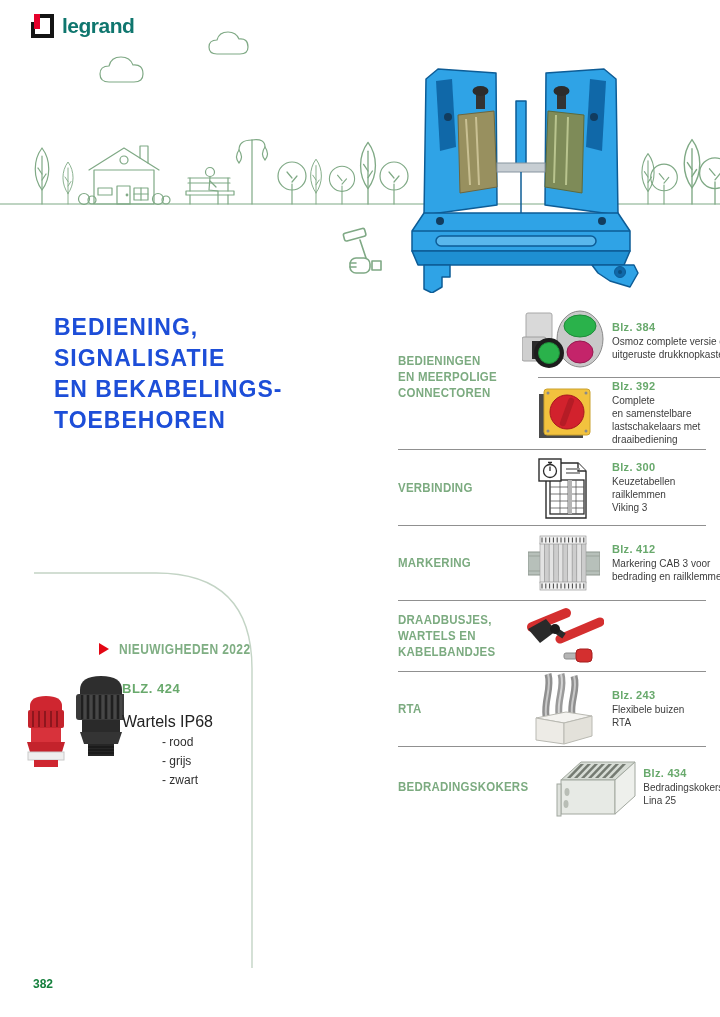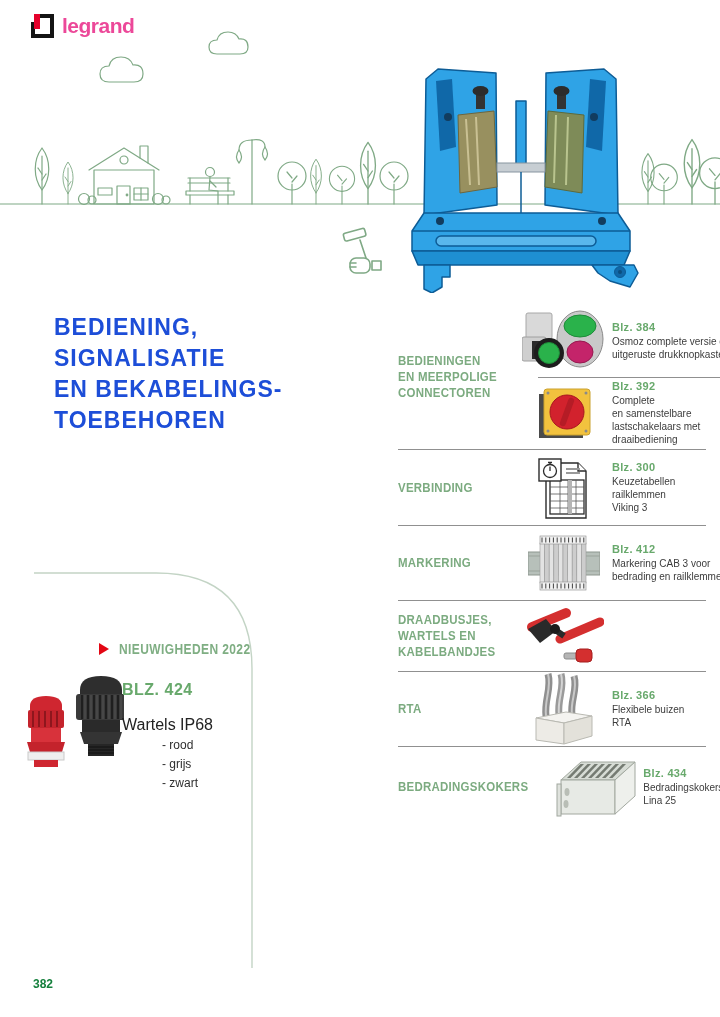--- a/index.html
+++ b/index.html
@@ -1,21 +1,21 @@
 <!DOCTYPE html>
 <html><head>
 <meta charset="utf-8">
 <style>
   html,body{margin:0;padding:0;background:#ffffff;}
   body{font-family:"Liberation Sans", sans-serif;}
   .page{position:relative;width:720px;height:1017px;background:#fff;overflow:hidden;}
 
   
   .brand{position:absolute;left:30px;top:13px;display:flex;align-items:center;gap:6px;z-index:5;}
-  .brand .wordmark{color:#ec4899;font-weight:bold;font-size:21px;letter-spacing:-0.5px;}
+  .brand .wordmark{color:#0f766e;font-weight:bold;font-size:21px;letter-spacing:-0.5px;}
 
   
   .scene{position:absolute;left:0;top:0;width:720px;height:300px;z-index:1;}
   .product{position:absolute;left:396px;top:55px;width:250px;height:238px;z-index:2;}
 
   
   .title{position:absolute;left:54px;top:312px;width:350px;color:#1d4ed8;
          font-weight:bold;font-size:23px;line-height:31px;letter-spacing:1px;white-space:pre;z-index:3;}
 
   
@@ -33,21 +33,21 @@
   .desc{color:#3c3c3c;font-size:10px;line-height:13px;white-space:pre;}
   .sub-divider{height:1px;background:#909090;margin-left:18px;}
 
   
   .news{position:absolute;left:99px;top:640px;display:flex;align-items:center;gap:10px;z-index:3;text-align:center;}
   .news-arrow{width:0;height:0;border-left:10px solid #e30613;border-top:6px solid transparent;border-bottom:6px solid transparent;}
   .news-label{color:#7fae83;font-weight:bold;font-size:15px;letter-spacing:.5px;transform:scaleX(.8);transform-origin:left center;white-space:pre;}
 
   .new-item-img{position:absolute;left:24px;top:672px;z-index:3;}
   .new-item-text{position:absolute;left:122px;top:681px;z-index:3;}
-  .new-ref{color:#68a96c;font-weight:bold;font-size:16px;letter-spacing:.5px;}
+  .new-ref{color:#68a96c;font-weight:bold;font-size:13px;letter-spacing:.5px;}
   .new-name{color:#222;font-size:16px;margin-top:17px;white-space:pre;}
   .new-variants{color:#2e2e2e;font-size:12px;line-height:19px;margin-top:2px;white-space:pre;margin-left:40px;}
 
   
   .curve{position:absolute;left:0;top:0;width:720px;height:1017px;z-index:0;pointer-events:none;}
 
   .page-number{position:absolute;left:33px;top:977px;font-weight:bold;font-size:12px;color:#15803d;z-index:3;}
 </style>
 </head>
 <body>
@@ -322,21 +322,21 @@
             <path d="M40,43 C38,28 46,18 42,4" fill="none" stroke="#8f8f8f" stroke-width="7"></path>
             <path d="M14,44 C12,28 20,16 16,2" fill="none" stroke="#c9c9c9" stroke-width="2"></path>
             <path d="M27,43 C25,26 33,16 29,2" fill="none" stroke="#d4d4d4" stroke-width="2"></path>
             <path d="M40,43 C38,28 46,18 42,4" fill="none" stroke="#c9c9c9" stroke-width="2"></path>
             <polygon points="4,46 34,40 60,44 32,51" fill="#f4f3f0" stroke="#b9b9b2"></polygon>
             <polygon points="4,46 32,51 32,72 4,68" fill="#edebe6" stroke="#b9b9b2"></polygon>
             <polygon points="32,51 60,44 60,64 32,72" fill="#e3e1da" stroke="#b9b9b2"></polygon>
           </svg>
         </div>
         <div class="item-text">
-          <div class="ref">Blz. 366</div>
+          <div class="ref">Blz. 243</div>
           <div class="desc">Flexibele buizen
 RTA</div>
         </div>
       </div>
     </div>
 
     <div class="cat-row r6">
       <div class="cat-label">BEDRADINGSKOKERS</div>
       <div class="cat-item" style="flex:1">
         <div class="thumb">

